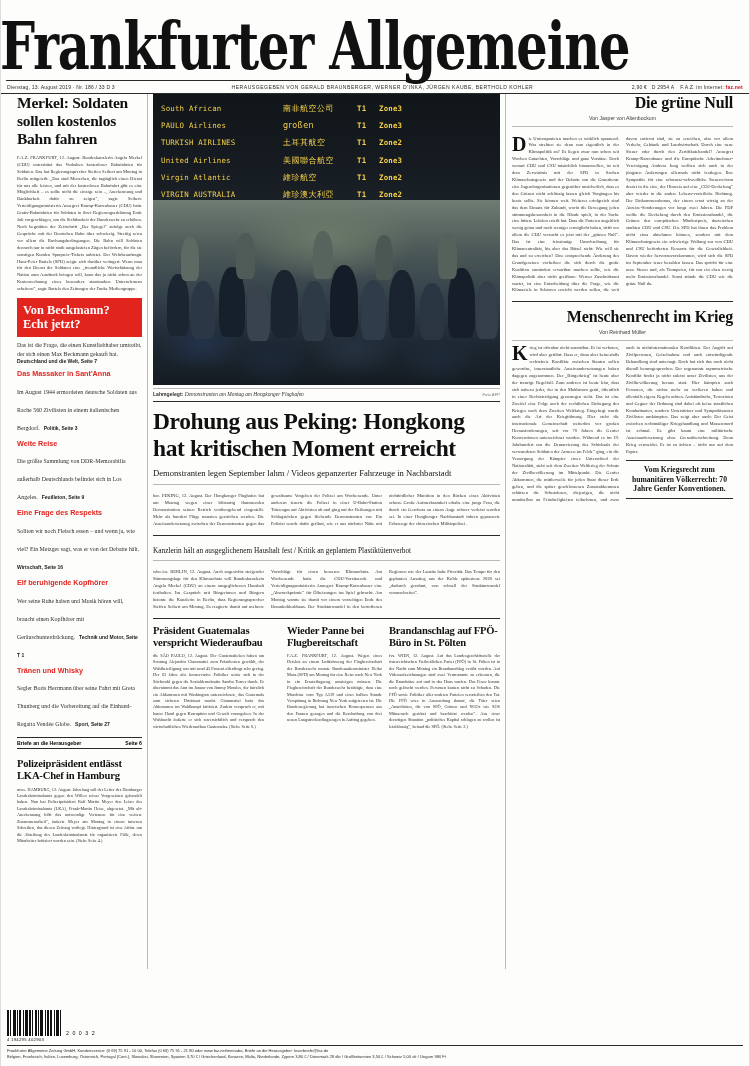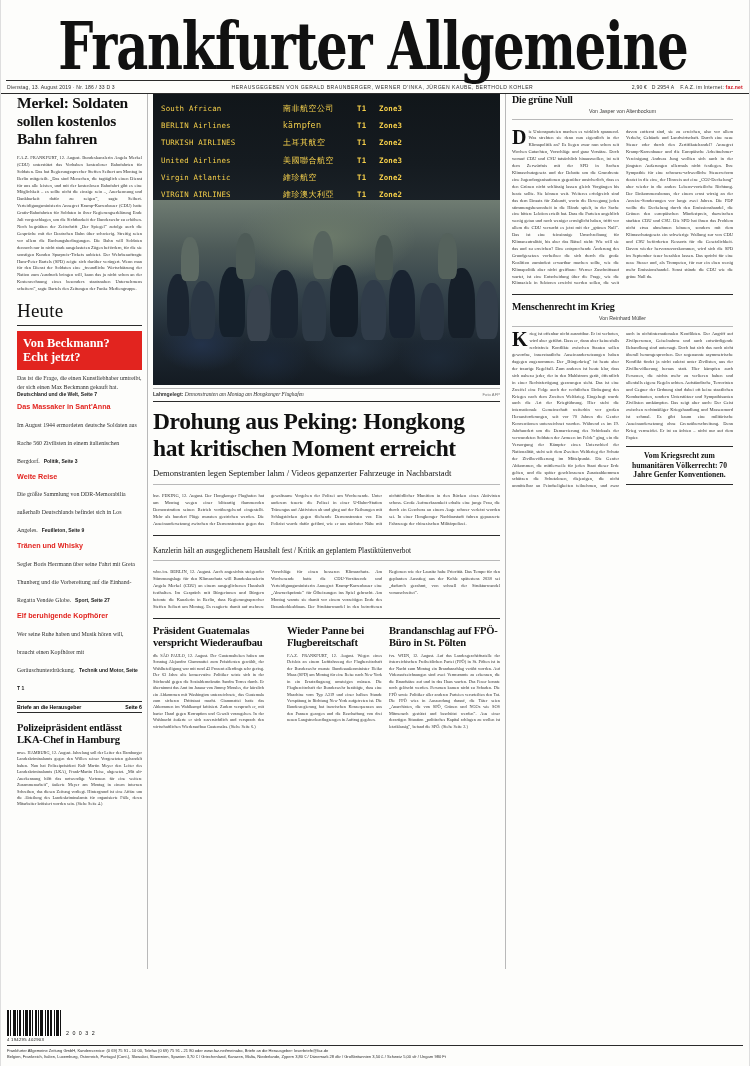--- a/index.html
+++ b/index.html
@@ -16,21 +16,21 @@
     position: relative;
     width: 750px;
     height: 1066px;
     margin: 0 auto;
     background: #fdfdfb;
     overflow: hidden;
     padding: 0;
   }
   
   .masthead {
-    text-align: center;
+    text-align: left;
     padding: 8px 4px 0 0;
   }
   .masthead-title {
     font-family: "DejaVu Serif", "Liberation Serif", serif;
     font-weight: 700;
     font-size: 55px;
     line-height: 1.0;
     letter-spacing: -1.2px;
     color: #111;
     margin: 6px 0 0 0;
@@ -132,23 +132,23 @@
   }
   .hl-small {
     font-family: "Liberation Serif", serif;
     font-size: 10.6px;
     line-height: 1.15;
     font-weight: 700;
     letter-spacing: -.2px;
   }
   .hl-comment {
     font-family: "Liberation Serif", serif;
-    font-size: 10px;
+    font-size: 16px;
     font-weight: 700;
-    text-align: left;
+    text-align: right;
     letter-spacing: -.15px;
   }
   .byline {
     font-family: "Liberation Sans", sans-serif;
     font-size: 5.2px;
     text-align: center;
     color: #3b3b3b;
     margin-top: 3px;
     margin-bottom: 5px;
   }
@@ -299,47 +299,51 @@
       <b class="red">faz.net</b>
     </div>
   </div>
 
   <div class="body-grid">
 
     <section class="col-left">
       <h2 class="hl-lead">Merkel: Soldaten sollen kostenlos Bahn fahren</h2>
       <p class="body-text">F.A.Z. FRANKFURT, 12. August. Bundeskanzlerin Angela Merkel (CDU) unterstützt das Vorhaben kostenloser Bahnfahrten für Soldaten. Das hat Regierungssprecher Steffen Seibert am Montag in Berlin mitgeteilt. „Das sind Menschen, die tagtäglich einen Dienst für uns alle leisten, und mit der kostenlosen Bahnfahrt gibt es eine Möglichkeit – es sollte nicht die einzige sein –, Anerkennung und Dankbarkeit dafür zu zeigen“, sagte Seibert. Verteidigungsministerin Annegret Kramp-Karrenbauer (CDU) hatte Gratis-Bahnfahrten für Soldaten in ihrer Regierungserklärung Ende Juli vorgeschlagen, um die Sichtbarkeit der Bundeswehr zu erhöhen. Noch begrüßten der Zeitschrift „Der Spiegel“ zufolge auch die Gespräche mit der Deutschen Bahn über schwierig. Streitig seien vor allem die Buchungsbedingungen. Die Bahn will Soldaten dennoch nur in nicht stark ausgelasteten Zügen befördern, für die sie sonstigen Kunden Sparpreis-Tickets anbietet. Der Wehrbeauftragte Hans-Peter Bartels (SPD) zeigte sich darüber verärgert. Wenn man für den Dienst der Soldaten eine „freundliche Wertschätzung der Nation zum Ausdruck bringen will, kann das ja nicht schon an der Kostenrechnung eines besonders staatsnahen Unternehmens scheitern“, sagte Bartels den Zeitungen der Funke Mediengruppe.</p>
 
-      <div class="heute-title">Heute</div>
 
       <div class="heute-lead">
         <h3>Von Beckmann? Echt jetzt?</h3>
       </div>
       <div class="heute-body" style="margin-top:4px;">Das ist die Frage, die einen Kunstliebhaber umtreibt, der sich einen Max Beckmann gekauft hat.</div>
       <div class="heute-ref">Deutschland und die Welt, Seite 7</div>
 
       <div class="heute-item">
         <h4>Das Massaker in Sant'Anna</h4>
         <span class="heute-body">Im August 1944 ermordeten deutsche Soldaten aus Rache 560 Zivilisten in einem italienischen Bergdorf.</span>
         <span class="heute-ref">Politik, Seite 3</span>
       </div>
       <div class="heute-item">
         <h4>Weite Reise</h4>
         <span class="heute-body">Die größte Sammlung von DDR-Memorabilia außerhalb Deutschlands befindet sich in Los Angeles.</span>
         <span class="heute-ref">Feuilleton, Seite 9</span>
       </div>
       <div class="heute-item">
-        <h4>Tränen und Whisky</h4>
-        <span class="heute-body">Segler Boris Herrmann über seine Fahrt mit Greta Thunberg und die Vorbereitung auf die Einhand-Regatta Vendée Globe.</span>
-        <span class="heute-ref">Sport, Seite 27</span>
+        <h4>Eine Frage des Respekts</h4>
+        <span class="heute-body">Sollten wir noch Fleisch essen – und wenn ja, wie viel? Ein Metzger sagt, was er von der Debatte hält.</span>
+        <span class="heute-ref">Wirtschaft, Seite 16</span>
       </div>
       <div class="heute-item">
         <h4>Elf beruhigende Kopfhörer</h4>
         <span class="heute-body">Wer seine Ruhe haben und Musik hören will, braucht einen Kopfhörer mit Geräuschunterdrückung.</span>
         <span class="heute-ref">Technik und Motor, Seite T 1</span>
+      </div>
+      <div class="heute-item">
+        <h4>Tränen und Whisky</h4>
+        <span class="heute-body">Segler Boris Herrmann über seine Fahrt mit Greta Thunberg und die Vorbereitung auf die Einhand-Regatta Vendée Globe.</span>
+        <span class="heute-ref">Sport, Seite 27</span>
       </div>
 
       <div class="briefe">
         <span>Briefe an die Herausgeber</span>
         <span>Seite 6</span>
       </div>
 
       <h3 class="hl-small" style="margin-top:9px;">Polizeipräsident entlässt LKA-Chef in Hamburg</h3>
       <p class="body-text tiny" style="margin-top:4px;">mwe. HAMBURG, 12. August. Jahrelang soll der Leiter des Hamburger Landeskriminalamts gegen den Willen seiner Vorgesetzten gehandelt haben. Nun hat Polizeipräsident Ralf Martin Meyer den Leiter des Landeskriminalamts (LKA), Frank-Martin Heise, abgesetzt. „Mit alt-Anerkennung hilft das notwendige Vertrauen für eine weitere Zusammenarbeit“, äußerte Meyer am Montag in einem internen Schreiben, das diesen Zeitung vorliegt. Hintergrund ist eine Affäre um die Abteilung des Landeskriminalamts für organisierte Fälle, deren Mitarbeiter kritisiert worden sein. (Siehe Seite 4.)</p>
     </section>
@@ -349,22 +353,22 @@
       <figure class="photo-wrap" style="margin:0;">
         <div class="board">
           <div class="board-rows">
             <div class="board-row">
               <span class="b-air">South African</span>
               <span class="b-cn">南非航空公司</span>
               <span class="b-t">T1</span>
               <span class="b-z">Zone3</span>
             </div>
             <div class="board-row">
-              <span class="b-air">BERLIN Airlines</span>
-              <span class="b-cn">kämpfen</span>
+              <span class="b-air">PAULO Airlines</span>
+              <span class="b-cn">großen</span>
               <span class="b-t">T1</span>
               <span class="b-z">Zone3</span>
             </div>
             <div class="board-row">
               <span class="b-air">TURKISH AIRLINES</span>
               <span class="b-cn">土耳其航空</span>
               <span class="b-t">T1</span>
               <span class="b-z">Zone2</span>
             </div>
             <div class="board-row">
@@ -373,21 +377,21 @@
               <span class="b-t">T1</span>
               <span class="b-z">Zone3</span>
             </div>
             <div class="board-row">
               <span class="b-air">Virgin Atlantic</span>
               <span class="b-cn">維珍航空</span>
               <span class="b-t">T1</span>
               <span class="b-z">Zone2</span>
             </div>
             <div class="board-row">
-              <span class="b-air">VIRGIN AIRLINES</span>
+              <span class="b-air">VIRGIN AUSTRALIA</span>
               <span class="b-cn">維珍澳大利亞</span>
               <span class="b-t">T1</span>
               <span class="b-z">Zone2</span>
             </div>
           </div>
         </div>
         <div class="crowd">
           <span class="ppl" style="left:4%;  top:40%; width:22px; height:62px; background:#1b2531;"></span>
           <span class="ppl" style="left:11%; top:44%; width:24px; height:58px; background:#2b3744;"></span>
           <span class="ppl" style="left:19%; top:36%; width:26px; height:70px; background:#15202b;"></span>

